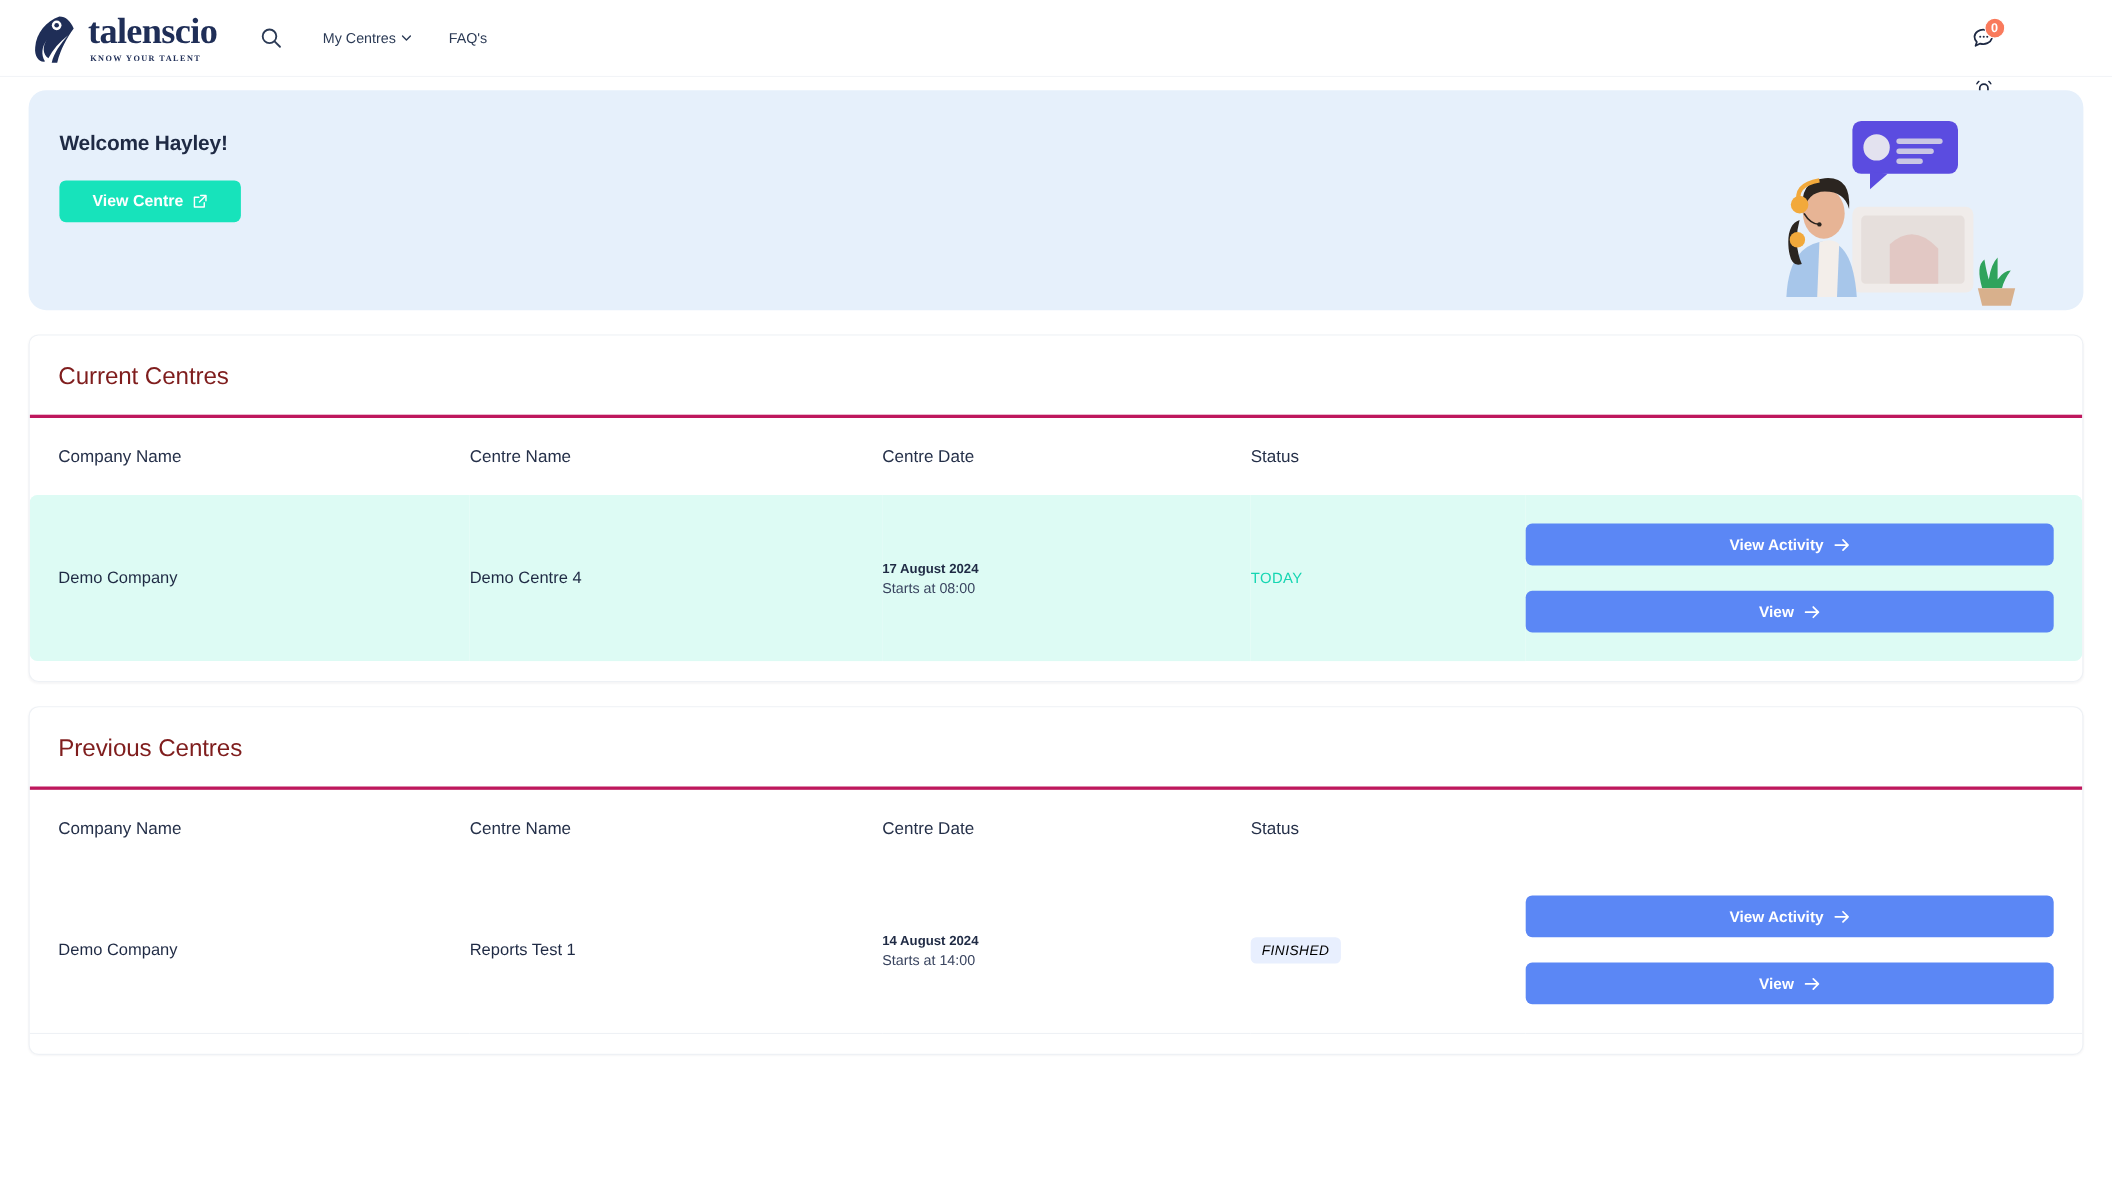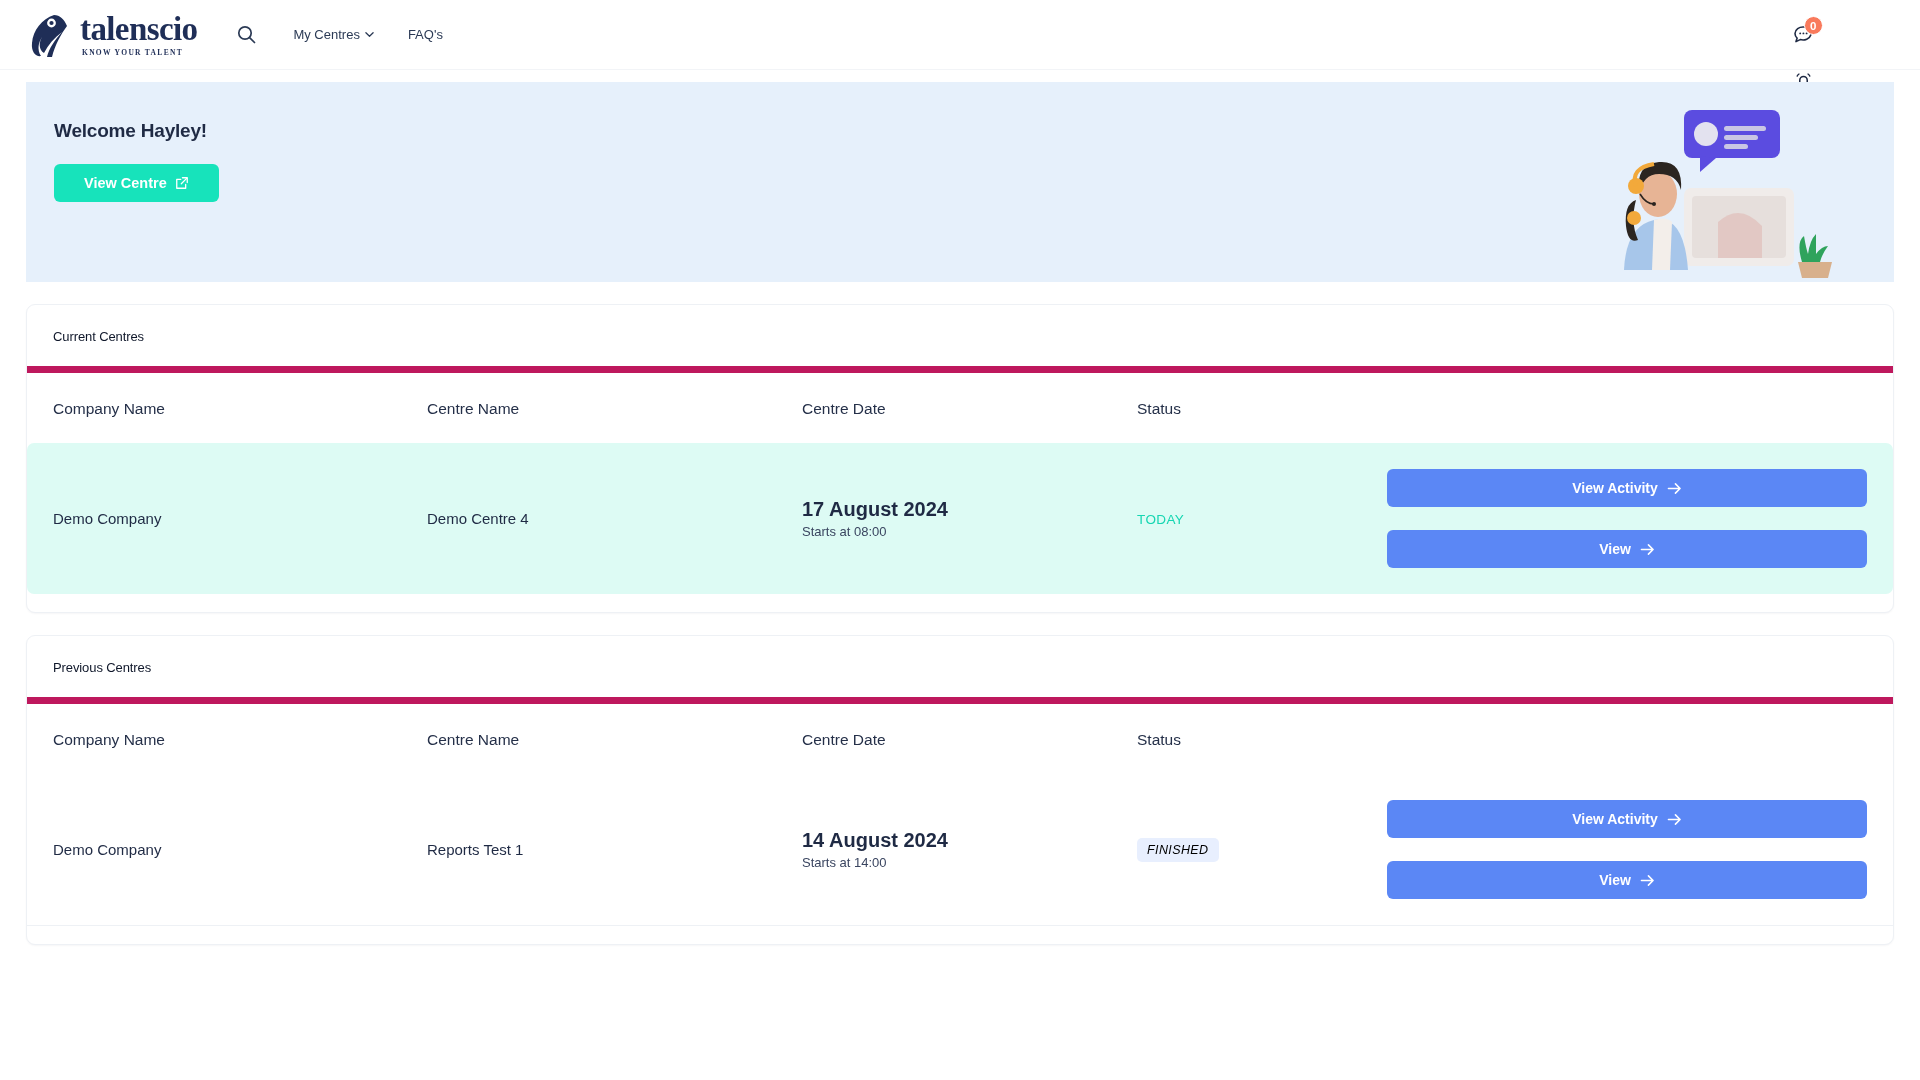--- a/index.html
+++ b/index.html
@@ -68,21 +68,21 @@
     width: 28px; height: 28px; border-radius: 50%;
     margin-left: 9px; overflow: hidden; display: block; cursor: pointer;
     background: #8a9097;
   }
 
   
   .banner {
     margin: 12px 26px 0 26px;
     height: 200px;
     background: #e6f0fb;
-    border-radius: 0;
+    border-radius: 16px;
     position: relative;
     overflow: hidden;
   }
   .banner-inner { padding: 38px 0 0 28px; }
   .banner-title { font-size: 19px; font-weight: bold; color: #1f2a44; letter-spacing: -0.2px; }
   .banner-sub { font-size: 14.5px; color: #27334d; margin-top: 22px; }
   .btn-teal {
     margin-top: 22px;
     display: inline-flex; align-items: center; gap: 8px;
     background: #17e3bb; color: #ffffff;
@@ -98,35 +98,35 @@
   .card {
     margin: 22px 26px 0 26px;
     background: #ffffff;
     border: 1px solid #eef1f5;
     border-radius: 9px;
     box-shadow: 0 1px 2px rgba(16,24,40,0.04);
     overflow: hidden;
   }
   .card-head {
     padding: 24px 26px 22px 26px;
-    border-bottom: 7px solid #be185d;
-    font-size: 13px; color: #0f172a; letter-spacing: -0.1px;
+    border-bottom: 3px solid #be185d;
+    font-size: 22px; color: #7f1d1d; letter-spacing: -0.1px;
   }
   table { width: 100%; border-collapse: collapse; table-layout: fixed; }
   thead th {
     text-align: left; font-size: 15.5px; font-weight: normal;
     color: #253049; padding: 27px 0 25px 0;
   }
   tbody td { font-size: 15px; color: #1f2a44; vertical-align: middle; }
   .row-today td { background: #ddfbf4; }
   .row-today td:first-child { border-radius: 7px 0 0 7px; }
   .row-today td:last-child  { border-radius: 0 7px 7px 0; }
   .row-prev td { border-bottom: 1px solid #eef1f5; }
   .cell-pad { padding: 26px 0; }
-  .date-main { font-size: 20px; font-weight: bold; color: #1f2a44; }
+  .date-main { font-size: 12px; font-weight: bold; color: #1f2a44; }
   .date-sub { font-size: 13px; color: #3a4560; margin-top: 3px; }
   .status-today { color: #16d6b2; font-size: 13.5px; letter-spacing: 0.4px; }
   .status-pill {
     display: inline-block; background: #e8effe; color: #000000;
     font-size: 12.5px; letter-spacing: 0.4px;
     padding: 5px 10px; border-radius: 5px; font-style: italic;
   }
   .btn-stack { display: flex; flex-direction: column; gap: 23px; align-items: stretch; }
   .btn-blue {
     background: #5b87f5; color: #ffffff; border: none; border-radius: 6px;

